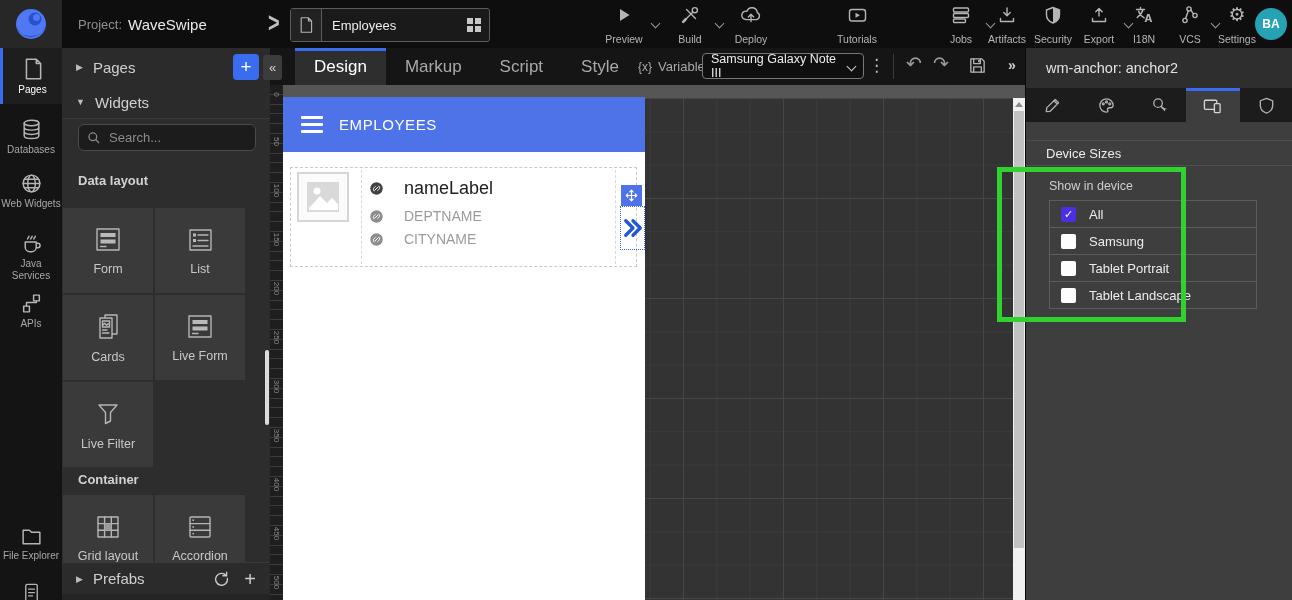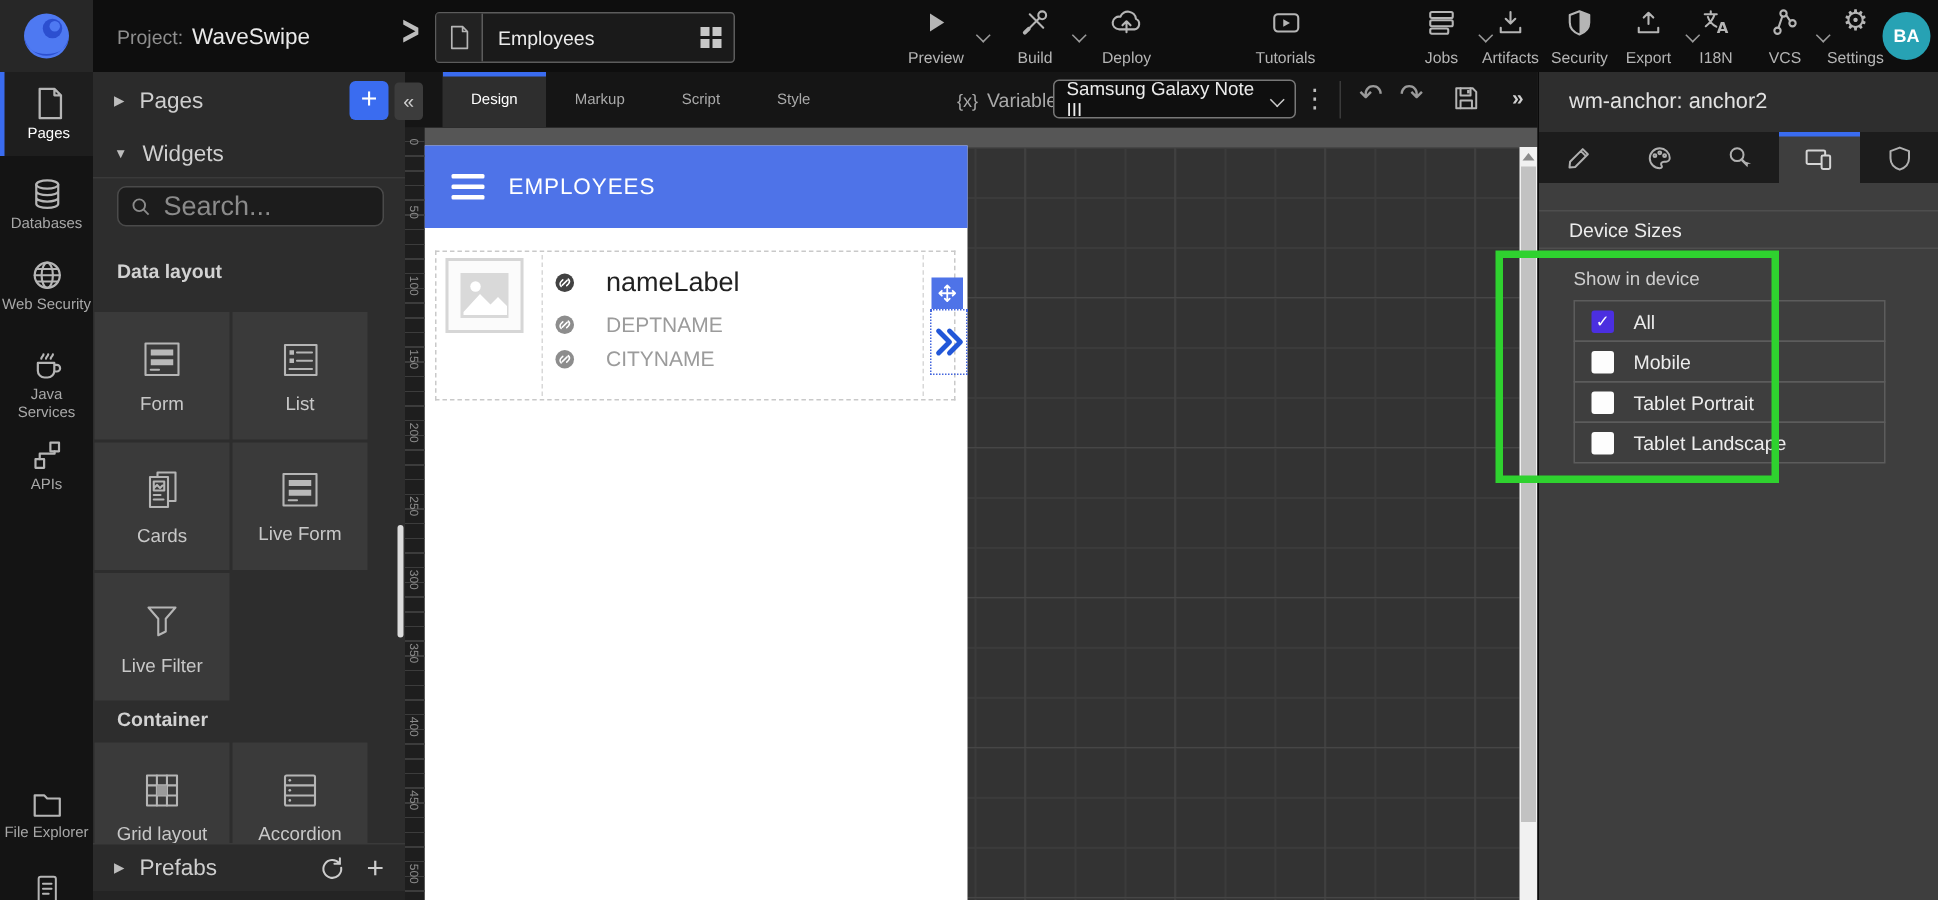--- a/index.html
+++ b/index.html
@@ -39,36 +39,36 @@
   
   .lpanel{left:62px;top:48px;width:208px;height:552px;background:#2d2d2d;z-index:10;}
   .sect-row{position:absolute;left:0;width:208px;display:flex;align-items:center;background:#2b2b2b;border-bottom:1px solid #3a3a3a;color:#cfcfcf;font-size:15px;}
   .car{font-size:9px;color:#bdbdbd;margin:0 10px 0 14px;}
   .plus-btn{position:absolute;left:171px;top:6px;width:26px;height:26px;background:#3a6cf0;border-radius:4px;color:#fff;
             font-size:19px;display:flex;align-items:center;justify-content:center;cursor:pointer;}
   .collapse-tab{left:263px;top:55px;width:19px;height:25px;background:#3c3c3c;border-radius:3px;color:#cfcfcf;
                 font-size:13px;display:flex;align-items:center;justify-content:center;cursor:pointer;z-index:15;}
   .searchbox{position:absolute;left:16px;top:76px;width:178px;height:27px;background:#1c1c1c;border:1px solid #4a4a4a;
              border-radius:6px;display:flex;align-items:center;padding:0 8px;box-sizing:border-box;gap:6px;}
-  .searchbox input{background:transparent;border:none;outline:none;color:#bbb;font-size:18px;width:130px;font-family:inherit;}
+  .searchbox input{background:transparent;border:none;outline:none;color:#bbb;font-size:13px;width:130px;font-family:inherit;}
   .searchbox input::placeholder{color:#8b8b8b;}
   .group-label{position:absolute;left:16px;color:#d2d2d2;font-size:13px;font-weight:700;}
   .tile{position:absolute;width:90px;height:85px;background:#3a3a3a;display:flex;flex-direction:column;
         align-items:center;justify-content:center;gap:8px;cursor:grab;}
   .tile .tlab{font-size:12.5px;color:#c8c8c8;white-space:nowrap;}
   .prefabs-bar{position:absolute;left:0;top:514px;width:208px;height:31px;background:#2b2b2b;border-top:1px solid #3a3a3a;
                display:flex;align-items:center;color:#cfcfcf;font-size:15px;z-index:5;}
   .prefabs-bar .icons{margin-left:auto;display:flex;gap:14px;padding-right:14px;align-items:center;}
   .prefabs-bar .plus-g{font-size:20px;color:#ccc;line-height:1;}
   .lpanel-bottom{position:absolute;left:0;top:545px;width:208px;height:7px;background:#242424;}
   .lp-scroll{position:absolute;left:203px;top:302px;width:4px;height:75px;background:#dcdcdc;border-radius:2px;}
 
   
   .toolbar{left:270px;top:48px;width:755px;height:37px;background:#151515;z-index:12;display:flex;align-items:stretch;}
-  .dtab{padding:0 19px;display:flex;align-items:center;font-size:10px;color:#a9a9a9;cursor:pointer;margin-left:0;}
+  .dtab{padding:0 19px;display:flex;align-items:center;font-size:17px;color:#a9a9a9;cursor:pointer;margin-left:0;}
   .dtab.active{background:#2e2e2e;color:#fff;box-shadow:inset 0 3px 0 #3a6cf0;}
   .dtab:first-child{margin-left:25px;}
   .vars{position:absolute;left:368px;top:0;height:37px;display:flex;align-items:center;gap:6px;color:#a9a9a9;font-size:13px;cursor:pointer;}
   .vars .vglyph{font-size:12px;color:#a9a9a9;}
   .devsel{position:absolute;left:432px;top:5px;width:162px;height:26px;background:#0f0f0f;border:1px solid #787878;
           border-radius:4px;display:flex;align-items:center;color:#ececec;font-size:12.5px;padding:0 8px;box-sizing:border-box;cursor:pointer;}
   .devsel .cdown{margin-left:auto;border-color:#ccc;}
   .tb-dots{position:absolute;left:598px;top:7px;color:#bdbdbd;font-size:17px;letter-spacing:0;line-height:1.3;cursor:pointer;}
   .tb-sep{position:absolute;left:623px;top:6px;width:1px;height:25px;background:#3a3a3a;}
   .tb-undo{position:absolute;left:636px;top:4px;font-size:19px;color:#9a9a9a;cursor:pointer;}
@@ -274,21 +274,21 @@
         <path d="M4 4.8 V17 C4 18.5 7.1 19.7 11 19.7 C14.9 19.7 18 18.5 18 17 V4.8 M4 8.9 C4 10.4 7.1 11.6 11 11.6 C14.9 11.6 18 10.4 18 8.9 M4 13 C4 14.5 7.1 15.7 11 15.7 C14.9 15.7 18 14.5 18 13"></path>
     </svg>
     <span class="rlab">Databases</span>
   </div>
   <div class="abs rail-item" style="top:116px;padding:8px 0;">
     <svg width="23" height="23" viewBox="0 0 22 22" class="oic">
       <circle cx="11" cy="11" r="8"></circle>
         <ellipse cx="11" cy="11" rx="3.6" ry="8"></ellipse>
         <path d="M3 11 H19 M4.3 7 H17.7 M4.3 15 H17.7"></path>
     </svg>
-    <span class="rlab">Web Security</span>
+    <span class="rlab">Web Widgets</span>
   </div>
   <div class="abs rail-item" style="top:176px;padding:8px 0;">
     <svg width="23" height="23" viewBox="0 0 22 22" class="oic">
       <path d="M5 9.5 H15.5 V14.5 a4.3 4.3 0 0 1-4.3 4.3 H9.3 A4.3 4.3 0 0 1 5 14.5 Z M15.5 10.8 h1.6 a2 2 0 0 1 0 4.2 H15.5"></path>
       <path d="M7.2 6.8 c0-1.4 1.4-1.4 1.4-2.8 M10.2 6.8 c0-1.4 1.4-1.4 1.4-2.8 M13.2 6.8 c0-1.4 1.4-1.4 1.4-2.8"></path>
     </svg>
     <span class="rlab">Java Services</span>
   </div>
   <div class="abs rail-item" style="top:236px;padding:8px 0;">
     <svg width="23" height="23" viewBox="0 0 22 22" class="oic">
@@ -561,21 +561,21 @@
   <div class="rp-sect">Device Sizes</div>
   <div class="rp-grouplab">Show in device</div>
 
   <div class="dev-rows">
     <div class="dev-row">
       <span class="cb checked">✓</span>
       <span class="dlab">All</span>
     </div>
     <div class="dev-row">
       <span class="cb"></span>
-      <span class="dlab">Mobile</span>
+      <span class="dlab">Samsung</span>
     </div>
     <div class="dev-row">
       <span class="cb"></span>
       <span class="dlab">Tablet Portrait</span>
     </div>
     <div class="dev-row">
       <span class="cb"></span>
       <span class="dlab">Tablet Landscape</span>
     </div>
   </div>

